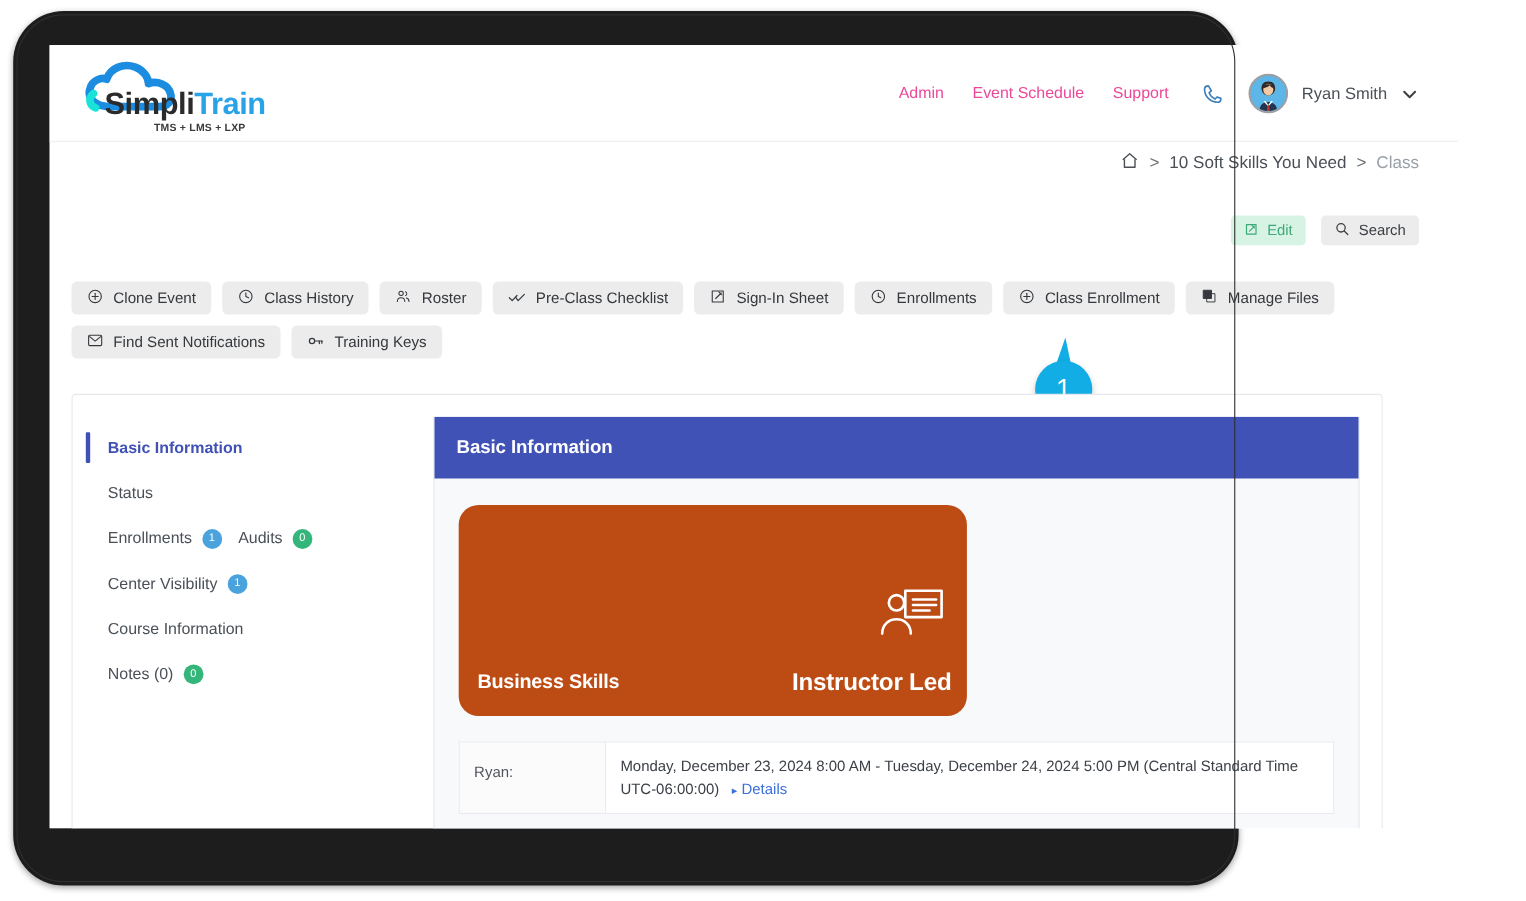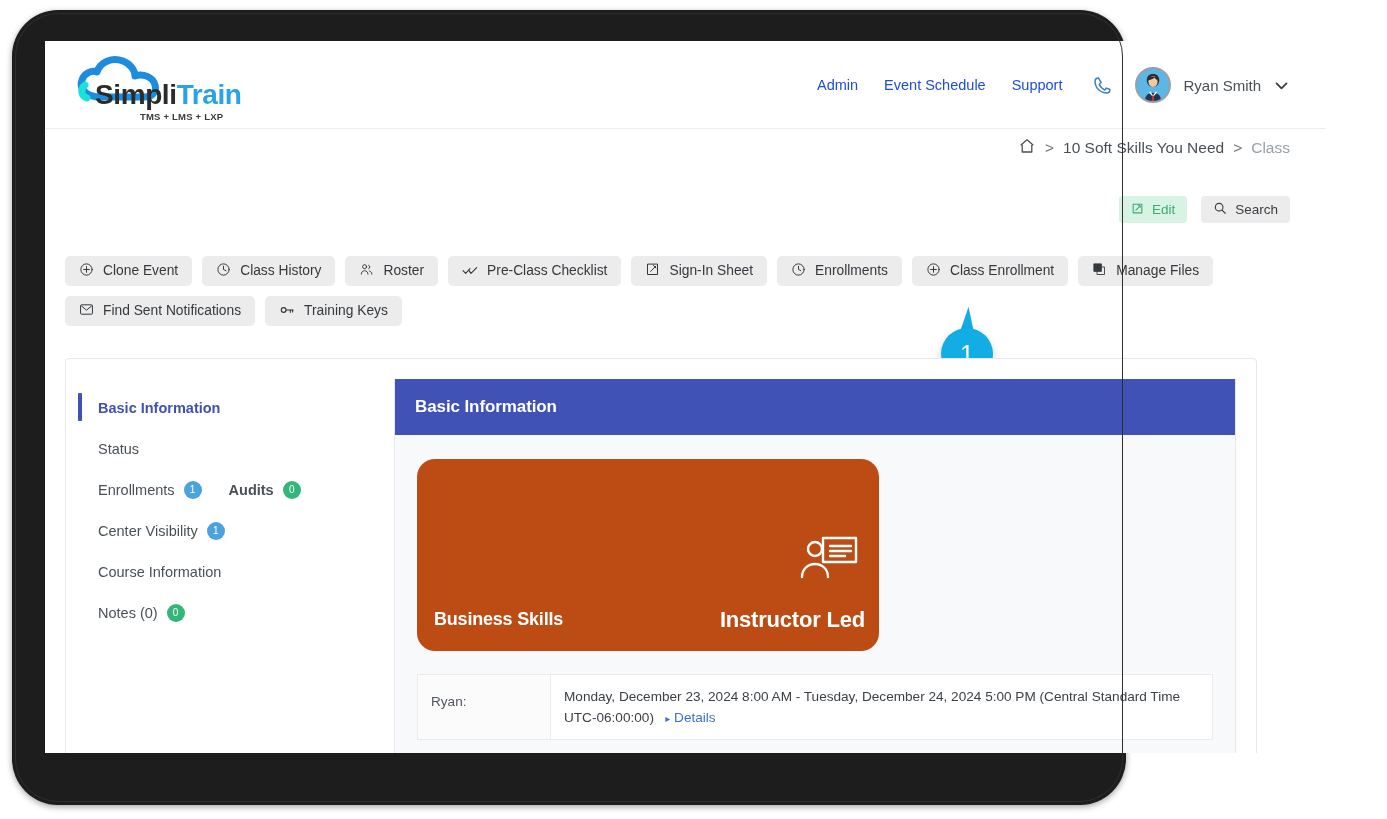--- a/index.html
+++ b/index.html
@@ -57,21 +57,21 @@
     position: absolute; left: 73px; top: 56px;
     font-size: 9.5px; font-weight: 700; letter-spacing: 0.2px;
     color: #3a3a3a;
   }
 
   .header-nav {
     position: absolute; right: 36px; top: 0; height: 88px;
     display: flex; align-items: center; gap: 0;
   }
   .nav-link {
-    font-size: 14.5px; color: #1d4ed8; margin-left: 26px;
+    font-size: 14.5px; color: #ec4899; margin-left: 26px;
     text-decoration: none; cursor: pointer; white-space: nowrap;
   }
   .phone-icon { margin-left: 30px; display:flex; align-items:center; cursor:pointer; }
   .avatar {
     margin-left: 22px;
     width: 36px; height: 36px; border-radius: 50%;
     border: 2px solid #9aa0a6;
     background: #5ab4e4;
     overflow: hidden; position: relative; flex: none; cursor: pointer;
   }
@@ -175,21 +175,21 @@
     background: #3f51b5; border-radius: 1px;
   }
   .badge {
     display: inline-flex; align-items: center; justify-content: center;
     width: 18px; height: 18px; border-radius: 50%;
     font-size: 10px; color: #fff; font-weight: 400;
     flex: none;
   }
   .badge.blue { background: #4ba3dd; }
   .badge.green { background: #34b67a; }
-  .side-item .sub-label { color: #4a5057; font-weight: 700; margin-left: 18px; }
+  .side-item .sub-label { color: #4a5057; font-weight: 400; margin-left: 6px; }
 
   .panel {
     flex: 1;
     margin: 20px 20px 0 0;
     background: #f8f9fb;
     border: 1px solid #e6e8ec;
     border-top: none;
     display: flex; flex-direction: column;
   }
   .panel-header {

